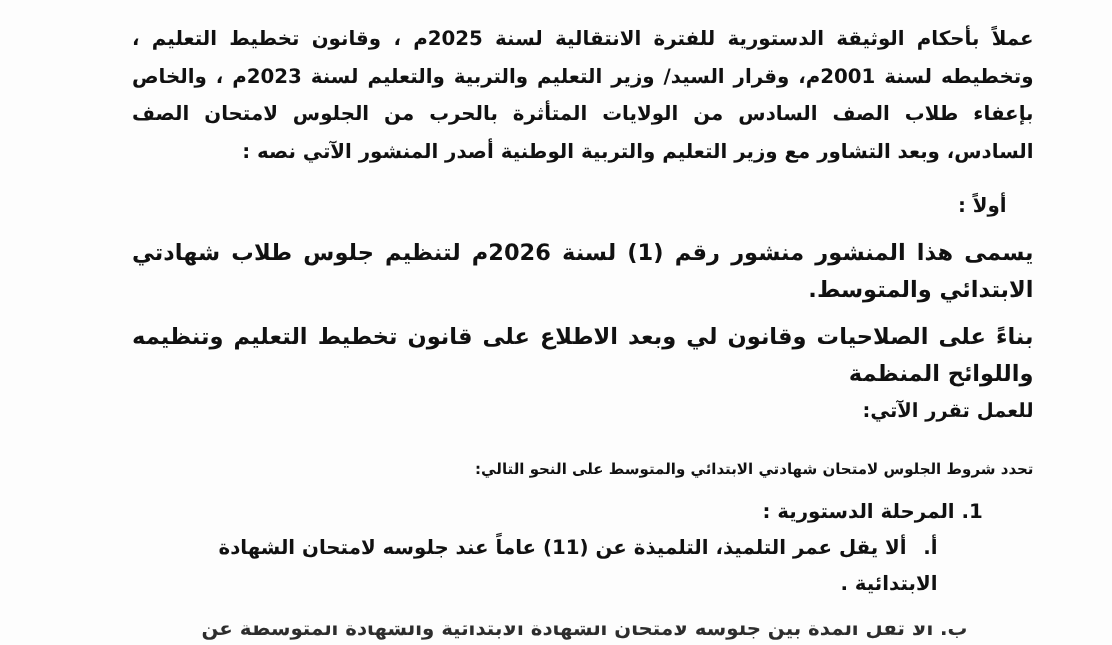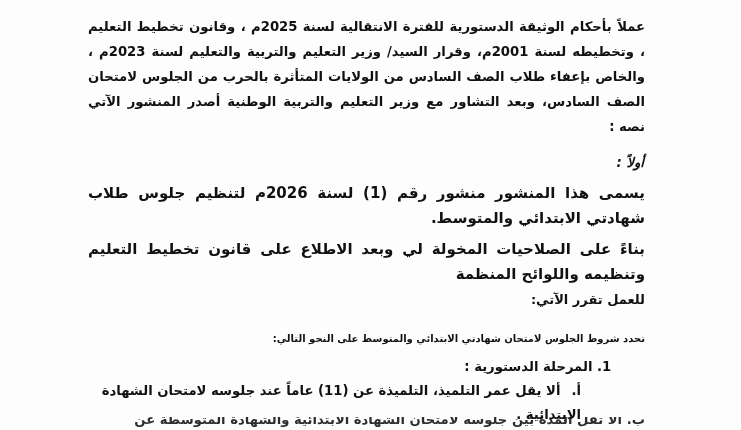--- a/index.html
+++ b/index.html
@@ -13,43 +13,42 @@
     overflow: hidden;
     font-family: "DejaVu Sans", "Liberation Sans", sans-serif;
     color: #111111;
   }
   .page {
     position: relative;
     width: 741px;
     height: 430px;
     background: #fdfdfd;
     box-sizing: border-box;
-    padding: 6px 96px 0 88px;
+    padding: 6px 52px 0 88px;
     direction: rtl;
     text-align: right;
   }
   .para {
     font-size: 13.2px;
     line-height: 25px;
     font-weight: 700;
     letter-spacing: 0px;
     text-align: justify;
     text-align-last: right;
     margin: 0;
   }
   .intro {
     margin-top: 8px;
   }
   .heading-term {
     font-size: 13.2px;
     font-weight: 700;
     line-height: 25px;
-    margin: 11px 1px 0 0;
+    margin: 11px 18px 0 0;
     text-align: right;
-    font-style: italic;
   }
   .body-line {
     font-size: 15px;
     font-weight: 700;
     line-height: 25px;
     margin: 6px 0 0 0;
     text-align: justify;
     text-align-last: right;
   }
   .sub-line {
@@ -122,21 +121,21 @@
 </head>
 <body>
 
 <div class="page">
 
   <p class="para intro">عملاً بأحكام الوثيقة الدستورية للفترة الانتقالية لسنة 2025م ، وقانون تخطيط التعليم ، وتخطيطه لسنة 2001م، وقرار السيد/ وزير التعليم والتربية والتعليم لسنة 2023م ، والخاص بإعفاء طلاب الصف السادس من الولايات المتأثرة بالحرب من الجلوس لامتحان الصف السادس، وبعد التشاور مع وزير التعليم والتربية الوطنية أصدر المنشور الآتي نصه :</p>
 
   <p class="heading-term">أولاً :</p>
   <p class="body-line">يسمى هذا المنشور منشور رقم (1) لسنة 2026م لتنظيم جلوس طلاب شهادتي الابتدائي والمتوسط.</p>
 
-  <p class="body-line">بناءً على الصلاحيات المخولة لي وبعد الاطلاع على قانون تخطيط التعليم وتنظيمه واللوائح المنظمة</p>
+  <p class="body-line">بناءً على الصلاحيات وقانون لي وبعد الاطلاع على قانون تخطيط التعليم وتنظيمه واللوائح المنظمة</p>
   <p class="sub-line">للعمل تقرر الآتي:</p>
 
   <p class="conditions-line">تحدد شروط الجلوس لامتحان شهادتي الابتدائي والمتوسط على النحو التالي:</p>
 
   <ol class="num-list">
     <li>
       <span class="li-marker">.1</span>
       <span>المرحلة الدستورية :</span>
       <ol class="alpha-list">
         <li>

